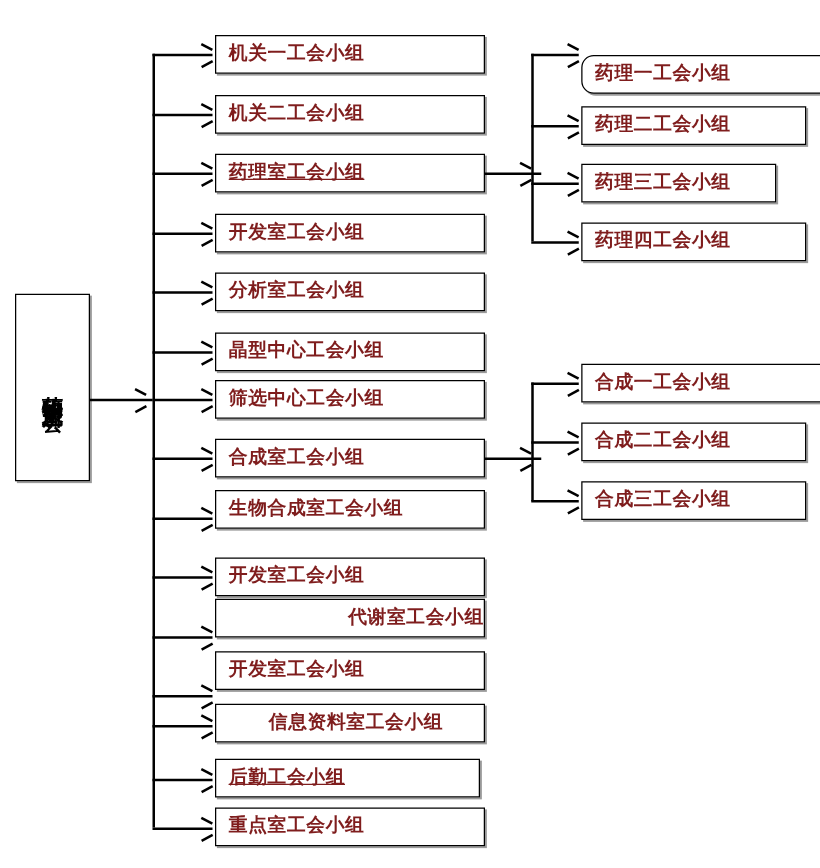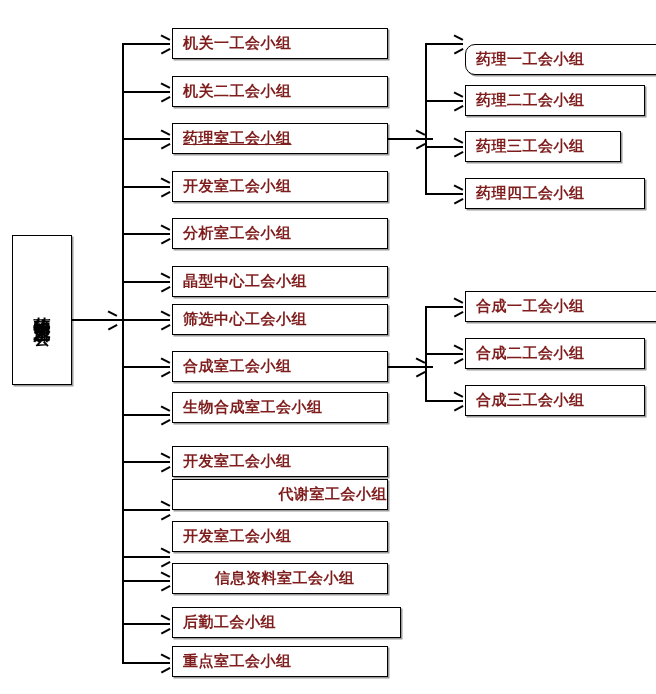--- a/index.html
+++ b/index.html
@@ -175,21 +175,21 @@
   </div>
   <div class="node-box level-2 shadowed" style="left:172px; top:479px; width:216px; height:31px;justify-content:flex-end;">
     <span>代谢室工会小组</span>
   </div>
   <div class="node-box level-2 shadowed" style="left:172px; top:521px; width:216px; height:31px;">
     <span>开发室工会小组</span>
   </div>
   <div class="node-box level-2 shadowed" style="left:172px; top:563px; width:216px; height:31px;padding-left:42px;">
     <span>信息资料室工会小组</span>
   </div>
-  <div class="node-box level-2 shadowed" style="left:172px; top:607px; width:229px; height:31px;">
+  <div class="node-box level-2 shadowed" style="left:172px; top:607px; width:212px; height:31px;text-decoration:underline;">
     <span>后勤工会小组</span>
   </div>
   <div class="node-box level-2 shadowed" style="left:172px; top:646px; width:216px; height:31px;">
     <span>重点室工会小组</span>
   </div>
 
   <div class="conn h" style="left:388px; top:138px; width:45px;"></div>
   <div class="arrow-head open" style="left:415px; top:134px;"></div>
   <div class="conn v" style="left:425px; top:43px; height:150px;"></div>
 

